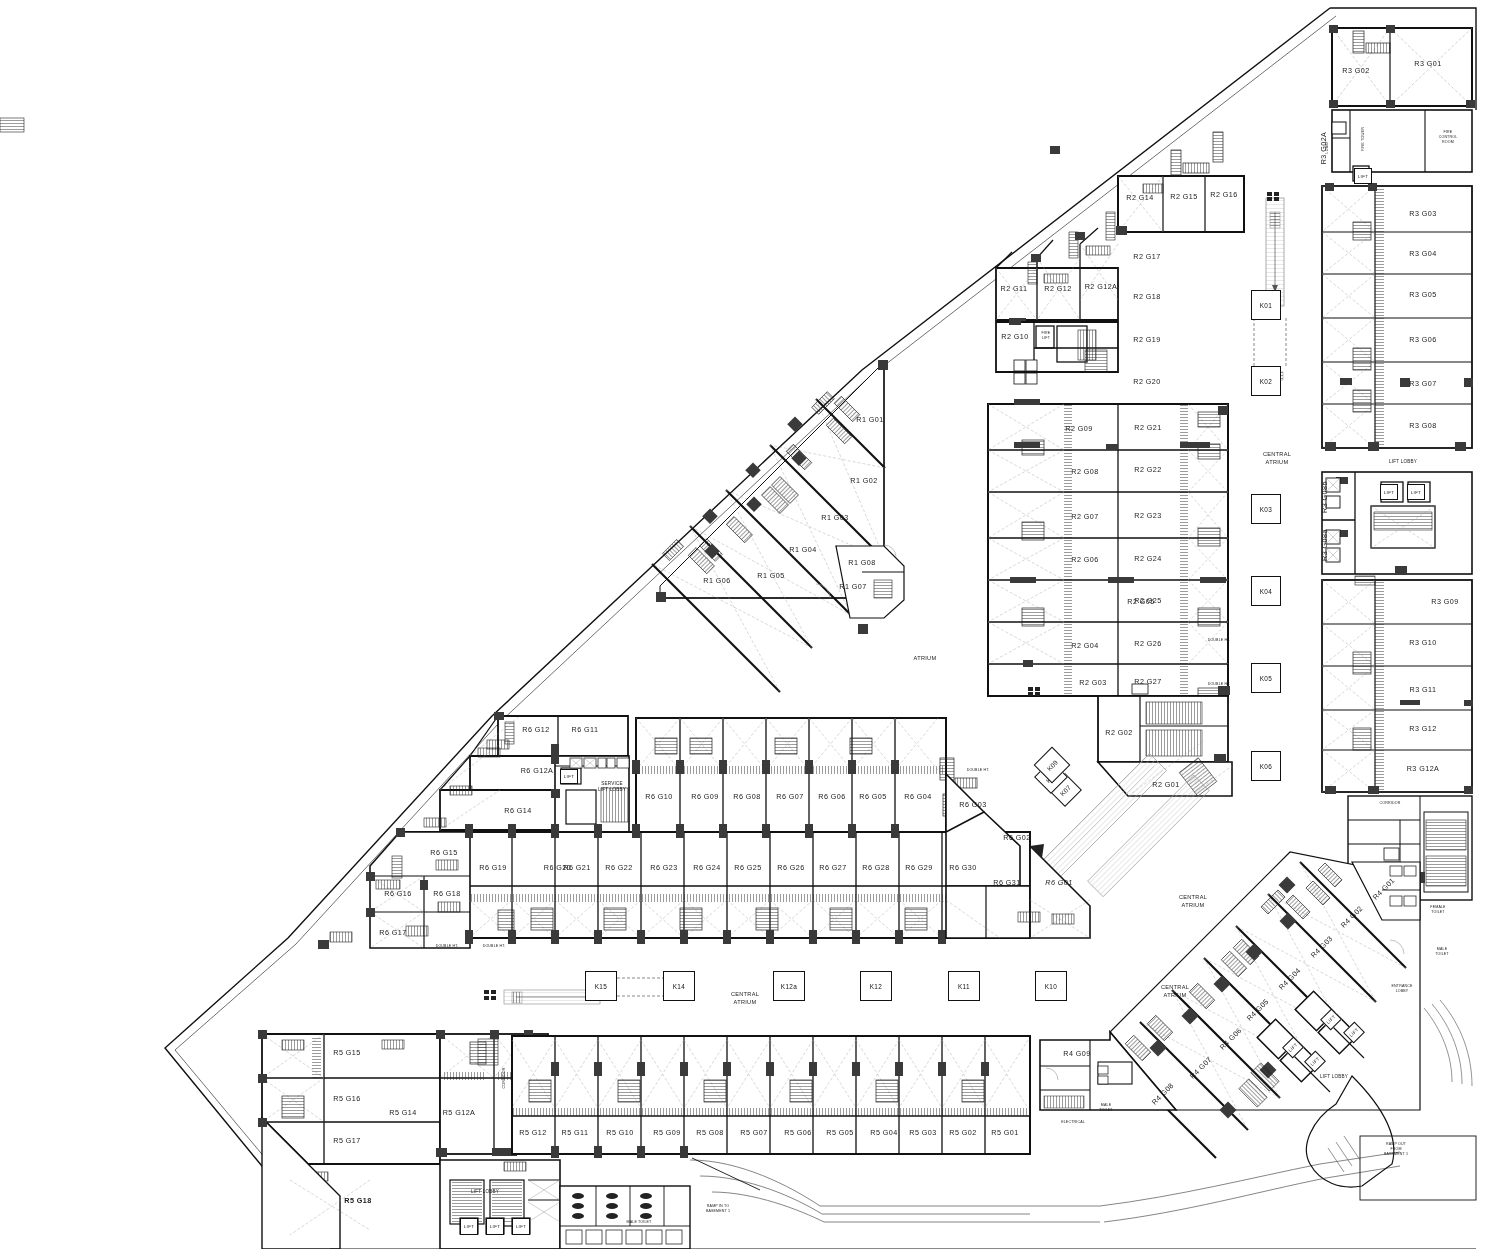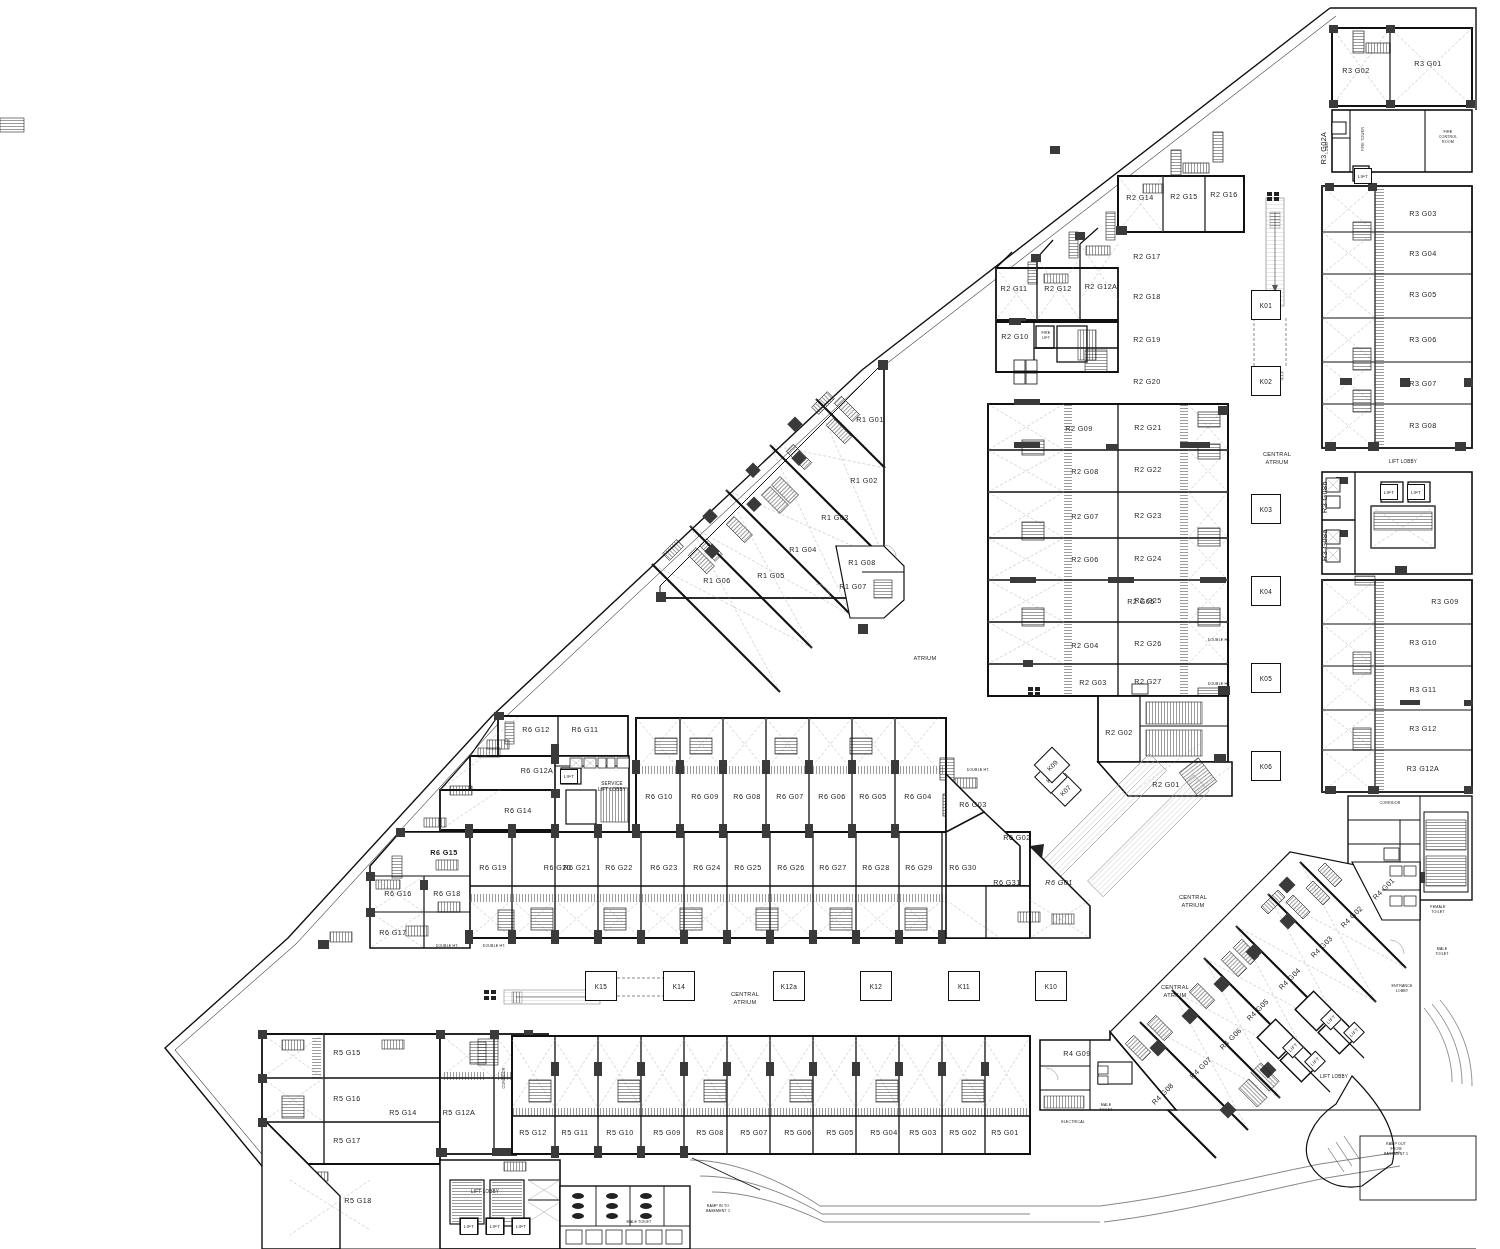--- a/index.html
+++ b/index.html
@@ -911,36 +911,36 @@
       <div class="lbl ctr " style="left: 710px; top: 1133px; transform: translate(-50%, -50%);">R5 G08</div>
       <div class="lbl ctr " style="left: 667px; top: 1133px; transform: translate(-50%, -50%);">R5 G09</div>
       <div class="lbl ctr " style="left: 620px; top: 1133px; transform: translate(-50%, -50%);">R5 G10</div>
       <div class="lbl ctr " style="left: 575px; top: 1133px; transform: translate(-50%, -50%);">R5 G11</div>
       <div class="lbl ctr " style="left: 533px; top: 1133px; transform: translate(-50%, -50%);">R5 G12</div>
       <div class="lbl ctr " style="left: 459px; top: 1113px; transform: translate(-50%, -50%);">R5 G12A</div>
       <div class="lbl ctr " style="left: 403px; top: 1113px; transform: translate(-50%, -50%);">R5 G14</div>
       <div class="lbl ctr " style="left: 347px; top: 1053px; transform: translate(-50%, -50%);">R5 G15</div>
       <div class="lbl ctr " style="left: 347px; top: 1099px; transform: translate(-50%, -50%);">R5 G16</div>
       <div class="lbl ctr " style="left: 347px; top: 1141px; transform: translate(-50%, -50%);">R5 G17</div>
-      <div class="lbl ctr " style="left: 358px; top: 1201px; transform: translate(-50%, -50%);">R5 G18</div>
+      <div class="lbl ctr " style="left: 358px; top: 1201px; transform: translate(-50%, -50%); font-weight: bold;">R5 G18</div>
       <div class="lbl ctr " style="left: 1059px; top: 883px; transform: translate(-50%, -50%); font-style: italic;">R6 G01</div>
       <div class="lbl ctr " style="left: 1017px; top: 838px; transform: translate(-50%, -50%);">R6 G02</div>
       <div class="lbl ctr " style="left: 973px; top: 805px; transform: translate(-50%, -50%);">R6 G03</div>
       <div class="lbl ctr " style="left: 918px; top: 797px; transform: translate(-50%, -50%);">R6 G04</div>
       <div class="lbl ctr " style="left: 873px; top: 797px; transform: translate(-50%, -50%);">R6 G05</div>
       <div class="lbl ctr " style="left: 832px; top: 797px; transform: translate(-50%, -50%);">R6 G06</div>
       <div class="lbl ctr " style="left: 790px; top: 797px; transform: translate(-50%, -50%);">R6 G07</div>
       <div class="lbl ctr " style="left: 747px; top: 797px; transform: translate(-50%, -50%);">R6 G08</div>
       <div class="lbl ctr " style="left: 705px; top: 797px; transform: translate(-50%, -50%);">R6 G09</div>
       <div class="lbl ctr " style="left: 659px; top: 797px; transform: translate(-50%, -50%);">R6 G10</div>
       <div class="lbl ctr " style="left: 585px; top: 730px; transform: translate(-50%, -50%);">R6 G11</div>
       <div class="lbl ctr " style="left: 536px; top: 730px; transform: translate(-50%, -50%);">R6 G12</div>
       <div class="lbl ctr " style="left: 537px; top: 771px; transform: translate(-50%, -50%);">R6 G12A</div>
       <div class="lbl ctr " style="left: 518px; top: 811px; transform: translate(-50%, -50%);">R6 G14</div>
-      <div class="lbl ctr " style="left: 444px; top: 853px; transform: translate(-50%, -50%); font-weight: bold;">R6 G15</div>
+      <div class="lbl ctr " style="left: 444px; top: 853px; transform: translate(-50%, -50%);">R6 G15</div>
       <div class="lbl ctr " style="left: 398px; top: 894px; transform: translate(-50%, -50%);">R6 G16</div>
       <div class="lbl ctr " style="left: 393px; top: 933px; transform: translate(-50%, -50%);">R6 G17</div>
       <div class="lbl ctr " style="left: 447px; top: 894px; transform: translate(-50%, -50%);">R6 G18</div>
       <div class="lbl ctr " style="left: 493px; top: 868px; transform: translate(-50%, -50%);">R6 G19</div>
       <div class="lbl ctr " style="left: 536px; top: 868px; transform: translate(-50%, -50%); padding-left: 43px;">R6 G20</div>
       <div class="lbl ctr " style="left: 577px; top: 868px; transform: translate(-50%, -50%);">R6 G21</div>
       <div class="lbl ctr " style="left: 619px; top: 868px; transform: translate(-50%, -50%);">R6 G22</div>
       <div class="lbl ctr " style="left: 664px; top: 868px; transform: translate(-50%, -50%);">R6 G23</div>
       <div class="lbl ctr " style="left: 707px; top: 868px; transform: translate(-50%, -50%);">R6 G24</div>
       <div class="lbl ctr " style="left: 748px; top: 868px; transform: translate(-50%, -50%);">R6 G25</div>

